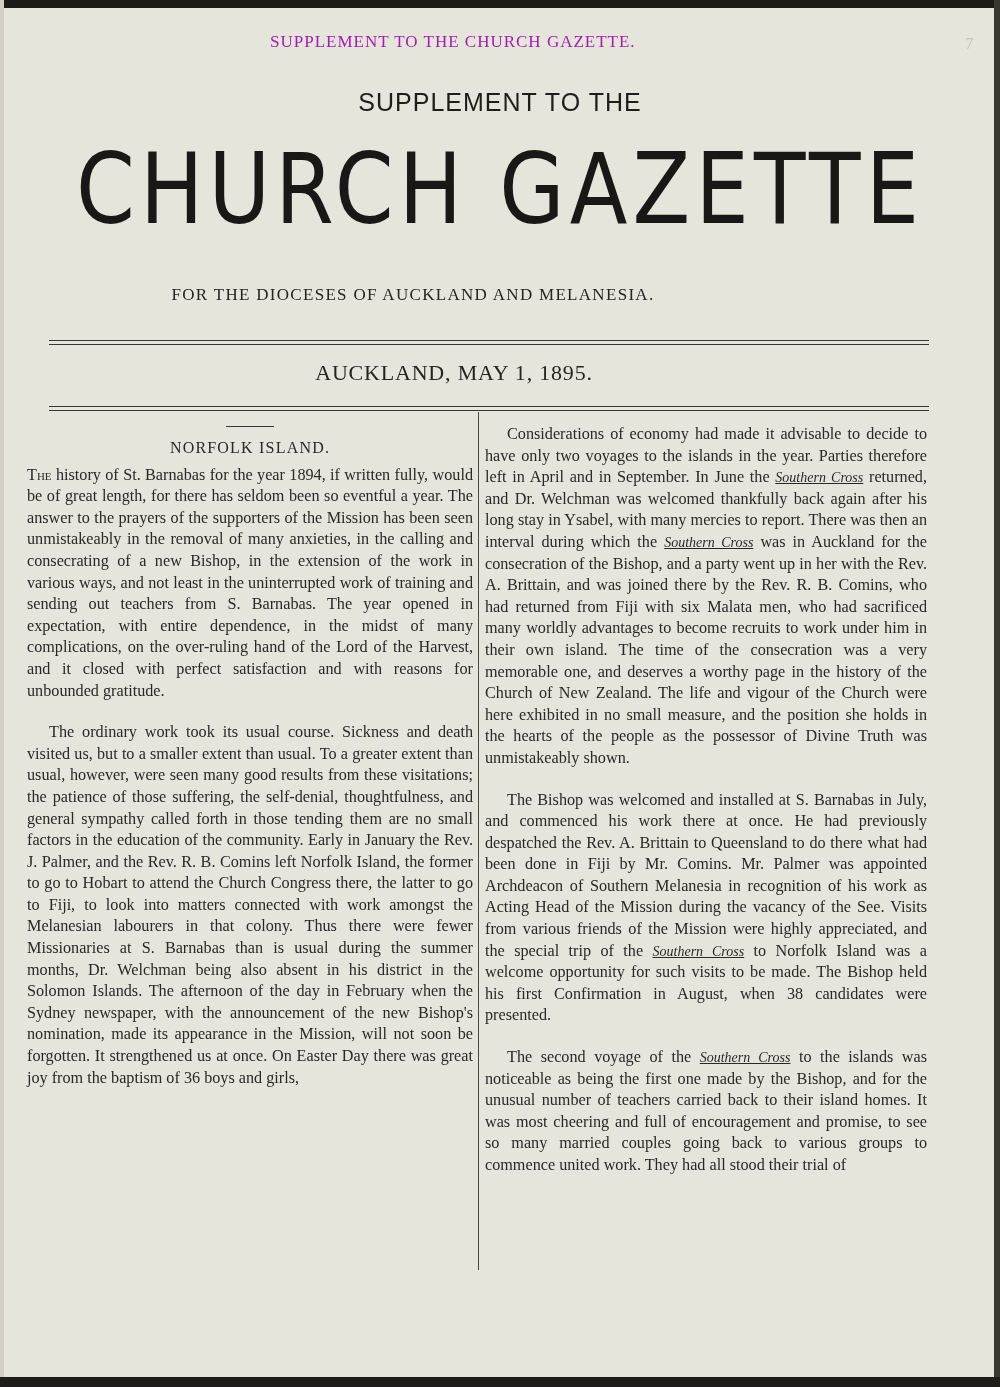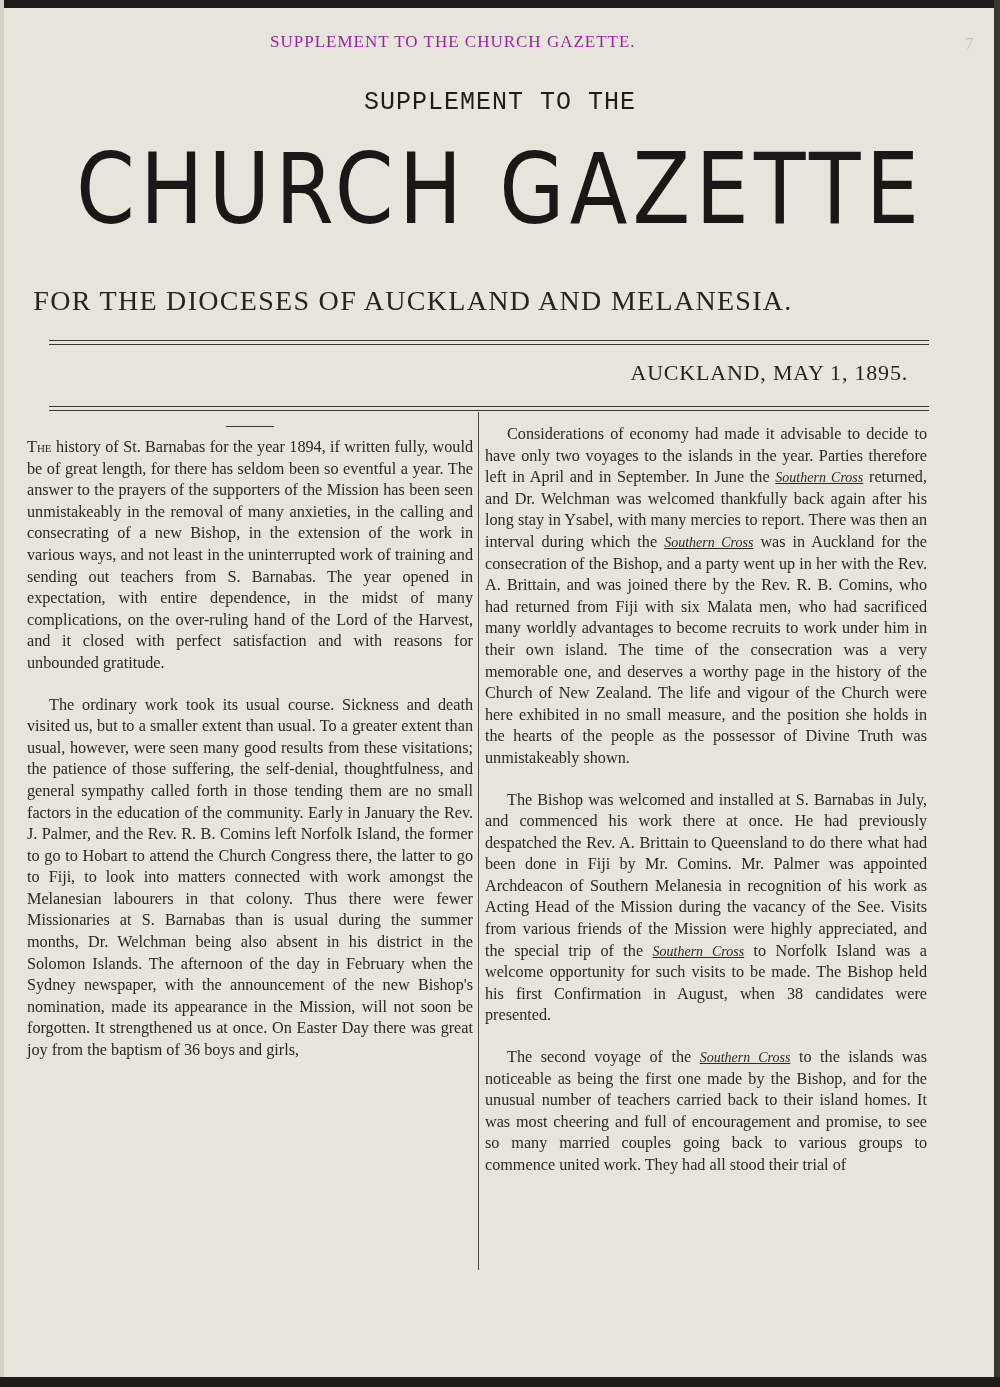--- a/index.html
+++ b/index.html
@@ -13,40 +13,40 @@
   .rightedge { position:absolute; right:0; top:0; width:6px; height:1387px; background:#3a3630; }
   .bottombar { position:absolute; left:0; bottom:0; width:1000px; height:10px; background:#1f1d1a; }
   .leftedge { position:absolute; left:0; top:0; width:4px; height:1387px; background:#d3d1c6; }
   .ghost {
     position:absolute; left:270px; top:32px; width:560px;
     font-size:17px; color:#a21caf; letter-spacing:1px;
   }
   .ghost-page { position:absolute; left:965px; top:34px; font-size:17px; color:#c8c6ba; }
   .supplement {
     position:absolute; left:0; top:88px; width:1000px; text-align:center;
-    font-family:Liberation Mono, monospace;
+    font-family:Liberation Sans, sans-serif;
     font-size:25px; letter-spacing:1px; color:#1f1d1a;
   }
   .masthead {
     position:absolute; left:0; top:140px; width:1000px; text-align:center;
     font-family:"DejaVu Sans", sans-serif;
     font-size:98px; font-weight:normal; color:#1a1816;
     transform:scaleX(0.86); transform-origin:center top; letter-spacing:6px;
     line-height:1;
   }
   .dioceses {
     position:absolute; left:0; top:285px; width:826px; text-align:center;
-    font-size:28px; letter-spacing:1.3px; color:#262420;
+    font-size:17px; letter-spacing:1.3px; color:#262420;
   }
   .rule-double {
     position:absolute; left:49px; width:880px; height:3px;
     border-top:1px solid #3a3732; border-bottom:1px solid #3a3732;
   }
   .dateline {
-    position:absolute; left:0; top:360px; width:908px; text-align:right;
+    position:absolute; left:0; top:360px; width:908px; text-align:center;
     font-size:22px; letter-spacing:0.8px; color:#262420;
   }
   .col {
     position:absolute; top:414px; width:446px;
     font-size:16.2px; line-height:21.6px; text-align:justify;
   }
   .col-left { left:27px; }
   .col-right { left:485px; width:442px; top:424px; }
   .divider-v { position:absolute; left:478px; top:412px; width:1px; height:858px; background:#4a4740; }
   .headline {
@@ -75,20 +75,21 @@
 <div class="masthead">CHURCH GAZETTE</div>
 <div class="dioceses">FOR THE DIOCESES OF AUCKLAND AND MELANESIA.</div>
 <div class="rule-double" style="top:340px"></div>
 <div class="dateline">AUCKLAND, MAY 1, 1895.</div>
 <div class="rule-double" style="top:406px"></div>
 
 <div class="divider-v"></div>
 
 <div class="col col-left">
   <div class="short-rule"></div>
+  <div class="subhead">NORFOLK ISLAND.</div>
   <p><span class="sc">The</span><span> history of St. Barnabas for the year 1894, if written fully, would be of great length, for there has seldom been so eventful a year. The answer to the prayers of the supporters of the Mission has been seen unmistakeably in the removal of many anxieties, in the calling and consecrating of a new Bishop, in the extension of the work in various ways, and not least in the uninterrupted work of training and sending out teachers from S. Barnabas. The year opened in expectation, with entire dependence, in the midst of many complications, on the over-ruling hand of the Lord of the Harvest, and it closed with perfect satisfaction and with reasons for unbounded gratitude.</span></p>
   <p class="indent">The ordinary work took its usual course. Sickness and death visited us, but to a smaller extent than usual. To a greater extent than usual, however, were seen many good results from these visitations; the patience of those suffering, the self-denial, thoughtfulness, and general sympathy called forth in those tending them are no small factors in the education of the community. Early in January the Rev. J. Palmer, and the Rev. R. B. Comins left Norfolk Island, the former to go to Hobart to attend the Church Congress there, the latter to go to Fiji, to look into matters connected with work amongst the Melanesian labourers in that colony. Thus there were fewer Missionaries at S. Barnabas than is usual during the summer months, Dr. Welchman being also absent in his district in the Solomon Islands. The afternoon of the day in February when the Sydney newspaper, with the announcement of the new Bishop's nomination, made its appearance in the Mission, will not soon be forgotten. It strengthened us at once. On Easter Day there was great joy from the baptism of 36 boys and girls,</p>
 </div>
 
 <div class="col col-right">
   <p class="indent" style="margin-top:0"><span>Considerations of economy had made it advisable to decide to have only two voyages to the islands in the year. Parties therefore left in April and in September. In June the </span><em>Southern Cross</em><span> returned, and Dr. Welchman was welcomed thankfully back again after his long stay in Ysabel, with many mercies to report. There was then an interval during which the </span><em>Southern Cross</em><span> was in Auckland for the consecration of the Bishop, and a party went up in her with the Rev. A. Brittain, and was joined there by the Rev. R. B. Comins, who had returned from Fiji with six Malata men, who had sacrificed many worldly advantages to become recruits to work under him in their own island. The time of the consecration was a very memorable one, and deserves a worthy page in the history of the Church of New Zealand. The life and vigour of the Church were here exhibited in no small measure, and the position she holds in the hearts of the people as the possessor of Divine Truth was unmistakeably shown.</span></p>
   <p class="indent"><span>The Bishop was welcomed and installed at S. Barnabas in July, and commenced his work there at once. He had previously despatched the Rev. A. Brittain to Queensland to do there what had been done in Fiji by Mr. Comins. Mr. Palmer was appointed Archdeacon of Southern Melanesia in recognition of his work as Acting Head of the Mission during the vacancy of the See. Visits from various friends of the Mission were highly appreciated, and the special trip of the </span><em>Southern Cross</em><span> to Norfolk Island was a welcome opportunity for such visits to be made. The Bishop held his first Confirmation in August, when 38 candidates were presented.</span></p>
   <p class="indent"><span>The second voyage of the </span><em>Southern Cross</em><span> to the islands was noticeable as being the first one made by the Bishop, and for the unusual number of teachers carried back to their island homes. It was most cheering and full of encouragement and promise, to see so many married couples going back to various groups to commence united work. They had all stood their trial of</span></p>
 </div>
 

